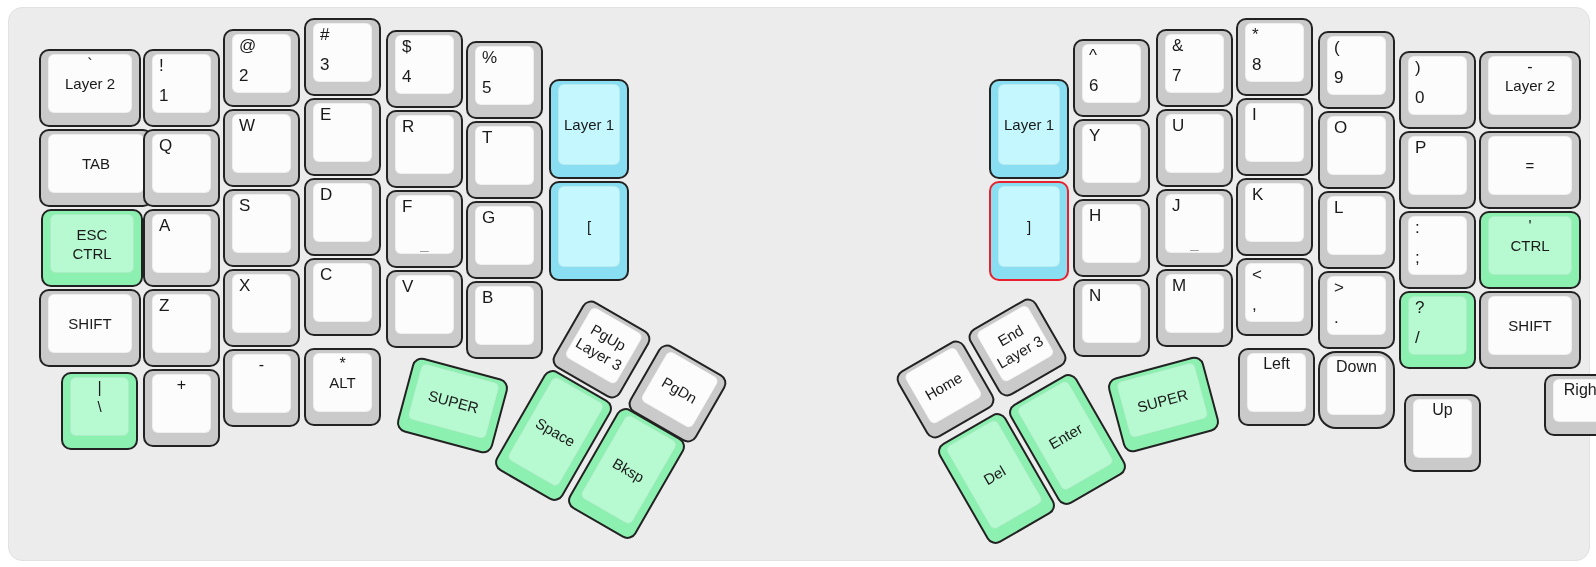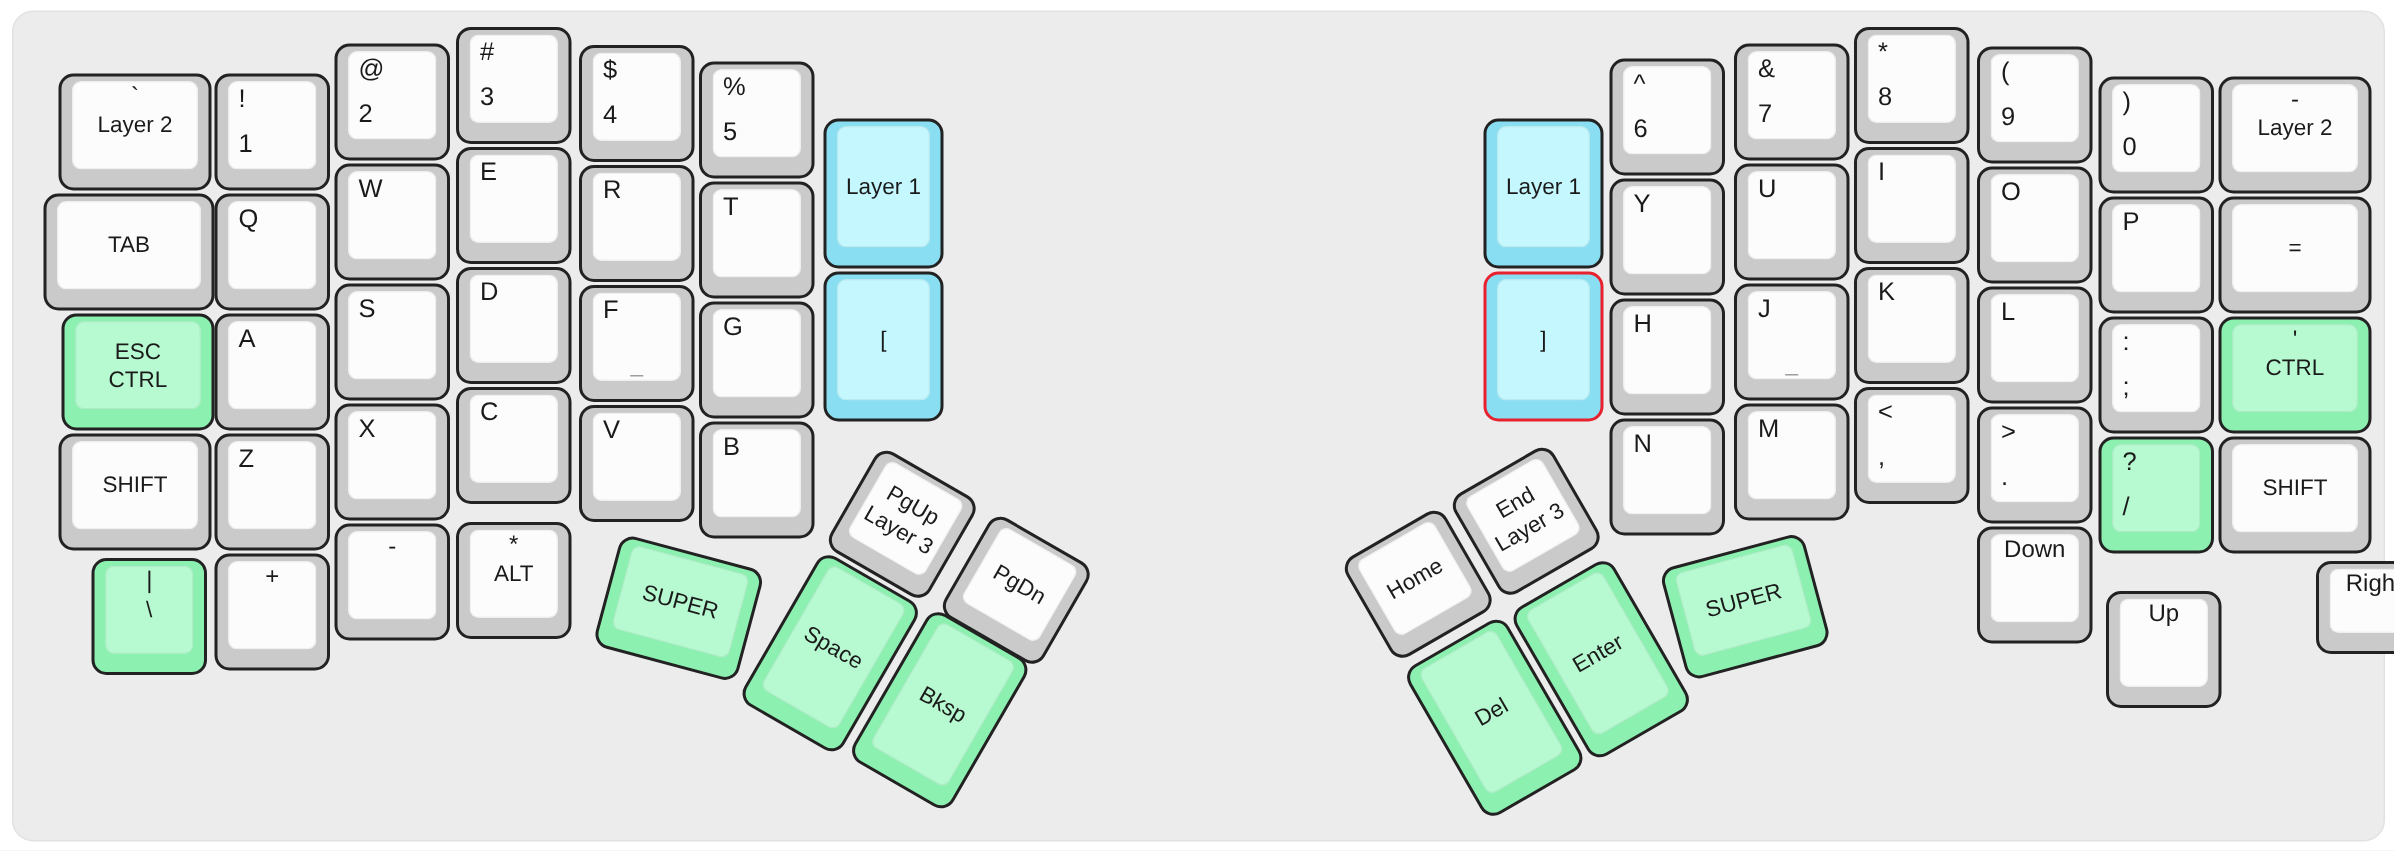--- a/index.html
+++ b/index.html
@@ -44,21 +44,21 @@
 </head>
 <body>
 
 <div class="panel" id="keyboard">
     <div class="key gray" style="left: 30px; top: 41px; width: 102px; height: 78px;">
       <div class="face">
         <span class="leg leg-tc">`</span>
         <span class="leg leg-c">Layer 2</span>
       </div>
     </div>
-    <div class="key gray" style="left: 20px; top: 121px; width: 114px; height: 78px; padding-left: 36px;">
+    <div class="key gray" style="left: 30px; top: 121px; width: 114px; height: 78px; padding-left: 36px;">
       <div class="face">
         <span class="leg leg-c">TAB</span>
       </div>
     </div>
     <div class="key green" style="left: 32px; top: 201px; width: 102px; height: 78px;">
       <div class="face">
         <span class="leg leg-c">ESC
 CTRL</span>
       </div>
     </div>
@@ -299,20 +299,25 @@
       <div class="face">
         <span class="leg leg-tl">K</span>
       </div>
     </div>
     <div class="key gray" style="left: 1227px; top: 250px; width: 77px; height: 78px;">
       <div class="face">
         <span class="leg leg-tl">&lt;</span>
         <span class="leg leg-ml">,</span>
       </div>
     </div>
+    <div class="key gray" style="left: 1229px; top: 340px; width: 77px; height: 78px;">
+      <div class="face">
+        <span class="leg leg-tc">Left</span>
+      </div>
+    </div>
     <div class="key gray" style="left: 1309px; top: 23px; width: 77px; height: 78px;">
       <div class="face">
         <span class="leg leg-tl">(</span>
         <span class="leg leg-ml">9</span>
       </div>
     </div>
     <div class="key gray" style="left: 1309px; top: 103px; width: 77px; height: 78px;">
       <div class="face">
         <span class="leg leg-tl">O</span>
       </div>
@@ -321,21 +326,21 @@
       <div class="face">
         <span class="leg leg-tl">L</span>
       </div>
     </div>
     <div class="key gray" style="left: 1309px; top: 263px; width: 77px; height: 78px;">
       <div class="face">
         <span class="leg leg-tl">&gt;</span>
         <span class="leg leg-ml">.</span>
       </div>
     </div>
-    <div class="key gray" style="left: 1309px; top: 343px; width: 77px; height: 78px;">
+    <div class="key gray" style="left: 1309px; top: 343px; width: 77px; height: 78px; border-radius: 18px;">
       <div class="face">
         <span class="leg leg-tc">Down</span>
       </div>
     </div>
     <div class="key gray" style="left: 1390px; top: 43px; width: 77px; height: 78px;">
       <div class="face">
         <span class="leg leg-tl">)</span>
         <span class="leg leg-ml">0</span>
       </div>
     </div>

